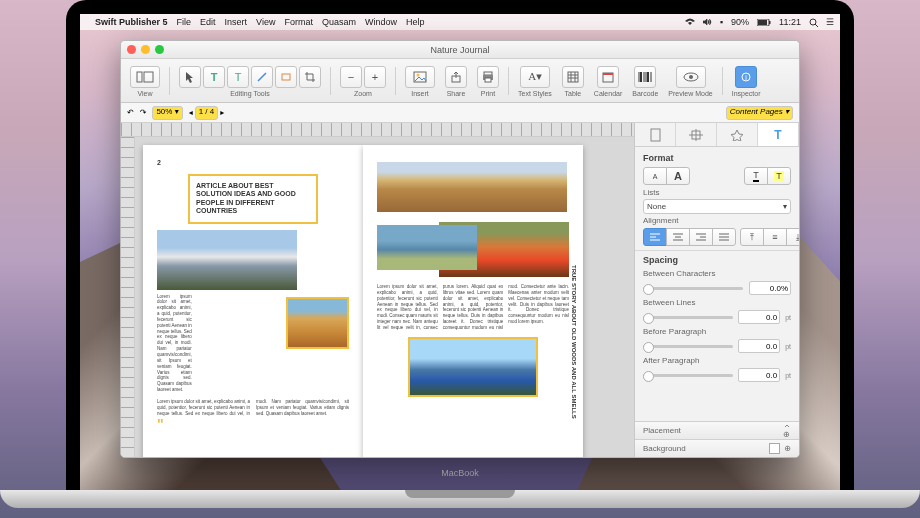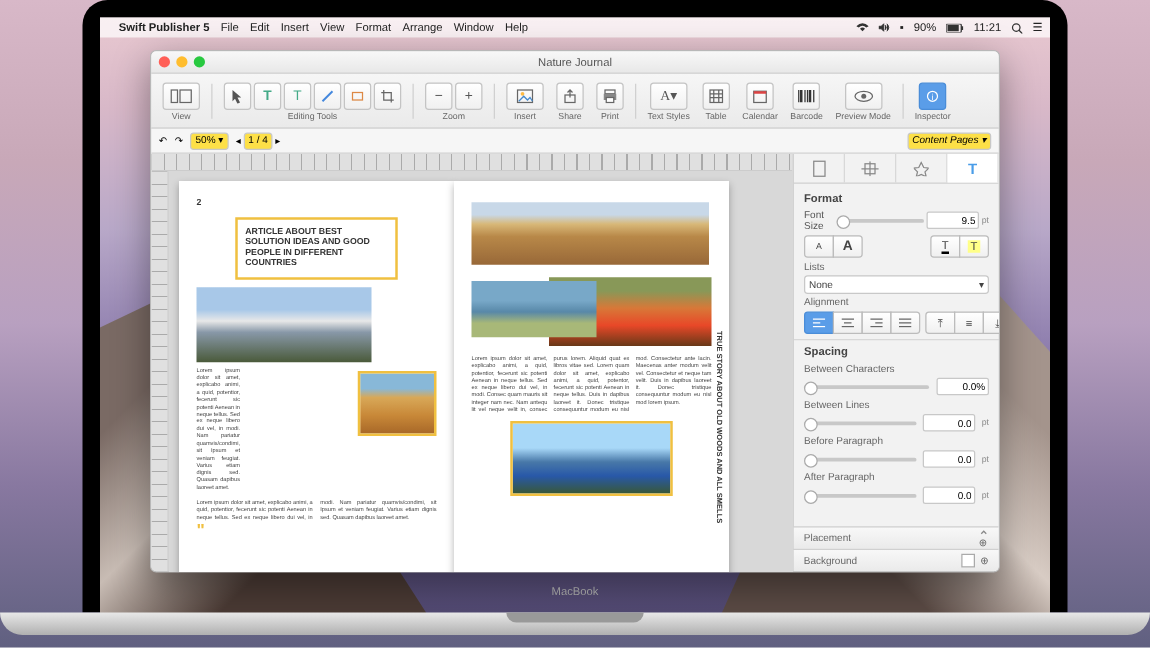--- a/index.html
+++ b/index.html
@@ -169,21 +169,21 @@
   </div>
 
   <div class="menubar">
     <span class="apple"></span>
     <span class="app-name">Swift Publisher 5</span>
     <span>File</span>
     <span>Edit</span>
     <span>Insert</span>
     <span>View</span>
     <span>Format</span>
-    <span>Arrange</span>
+    <span>Quasam</span>
     <span>Window</span>
     <span>Help</span>
     <div class="menubar-right">
       <span>
         <svg width="10" height="8" viewBox="0 0 10 8">
               <path d="M0 3 Q5 -2 10 3 L8 4 Q5 1 2 4 Z M3 5 Q5 3 7 5 L5 7 Z" fill="#333"></path>
             </svg>
       </span>
       <span>
         <svg width="9" height="8" viewBox="0 0 9 8">
@@ -450,28 +450,20 @@
                   <path d="M6 1l2 4 4 .5-3 3 1 4-4-2-4 2 1-4-3-3 4-.5z" stroke="#888" fill="none"></path>
                 </svg>
               </div>
           <div class="insp-tab active">
                 <span style="color:#4a9de8;font-weight:700;font-size:12px">T</span>
               </div>
         </div>
         <div class="insp-body">
           <div class="insp-section-title">Format</div>
           <div class="insp-row">
-            <label>Font Size</label>
-            <div style="display:flex;align-items:center;gap:2px">
-              <div class="slider"></div>
-              <input class="insp-field" value="9.5" style="">
-              <span class="unit">pt</span>
-            </div>
-          </div>
-          <div class="insp-row">
             <div class="seg-group">
               <div class="seg" style="font-size:7px">A</div>
               <div class="seg" style="font-size:11px;font-weight:700">A</div>
             </div>
             <div class="seg-group">
               <div class="seg">
                     <span style="border-bottom:2px solid #000">T</span>
                   </div>
               <div class="seg">
                     <span style="background:#ff8;padding:0 2px">T</span>

